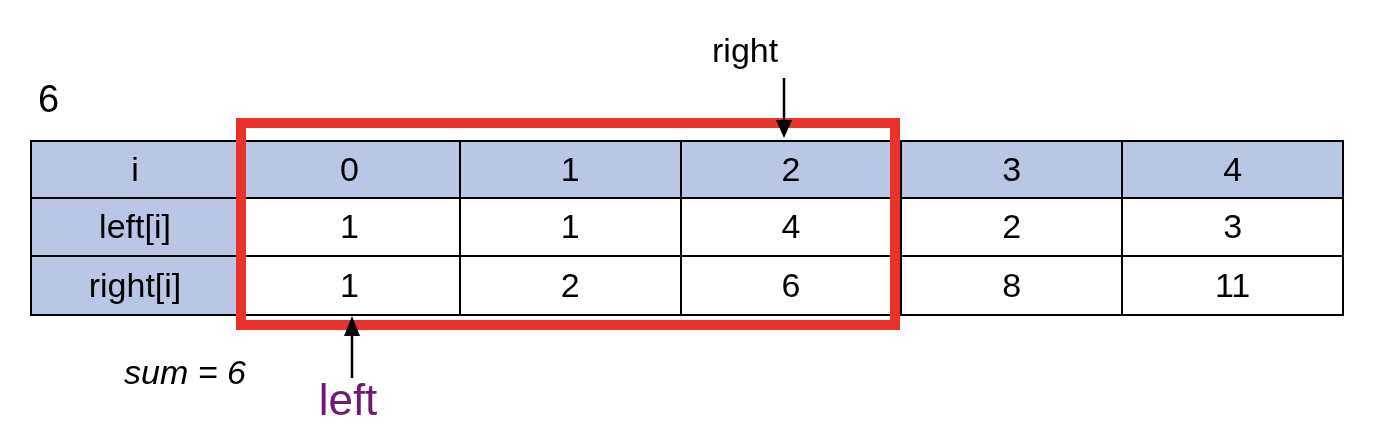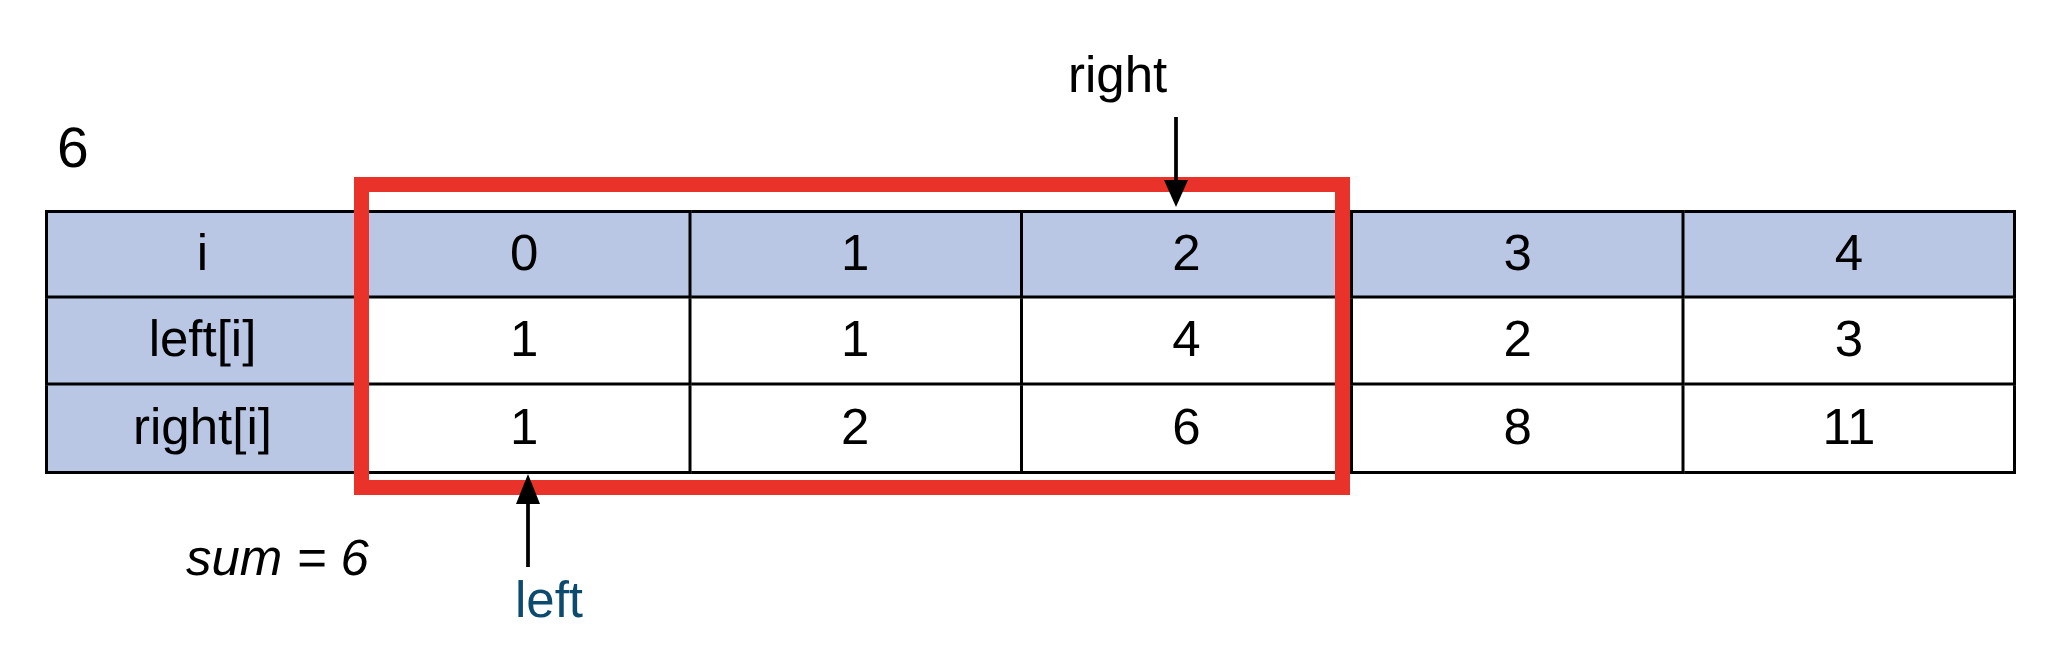--- a/index.html
+++ b/index.html
@@ -90,27 +90,27 @@
   .ptr-right-arrow {
     position: absolute;
     left: 772px;
     top: 78px;
     width: 24px;
     height: 62px;
   }
 
   .ptr-left-label {
     position: absolute;
-    left: 286px;
+    left: 268px;
     top: 380px;
     width: 160px;
     text-align: center;
-    font-size: 34px;
+    font-size: 44px;
     line-height: 40px;
-    color: #0c4a6e;
+    color: #701a75;
     white-space: nowrap;
   }
   .ptr-left-arrow {
     position: absolute;
     left: 340px;
     top: 314px;
     width: 24px;
     height: 64px;
   }
 

